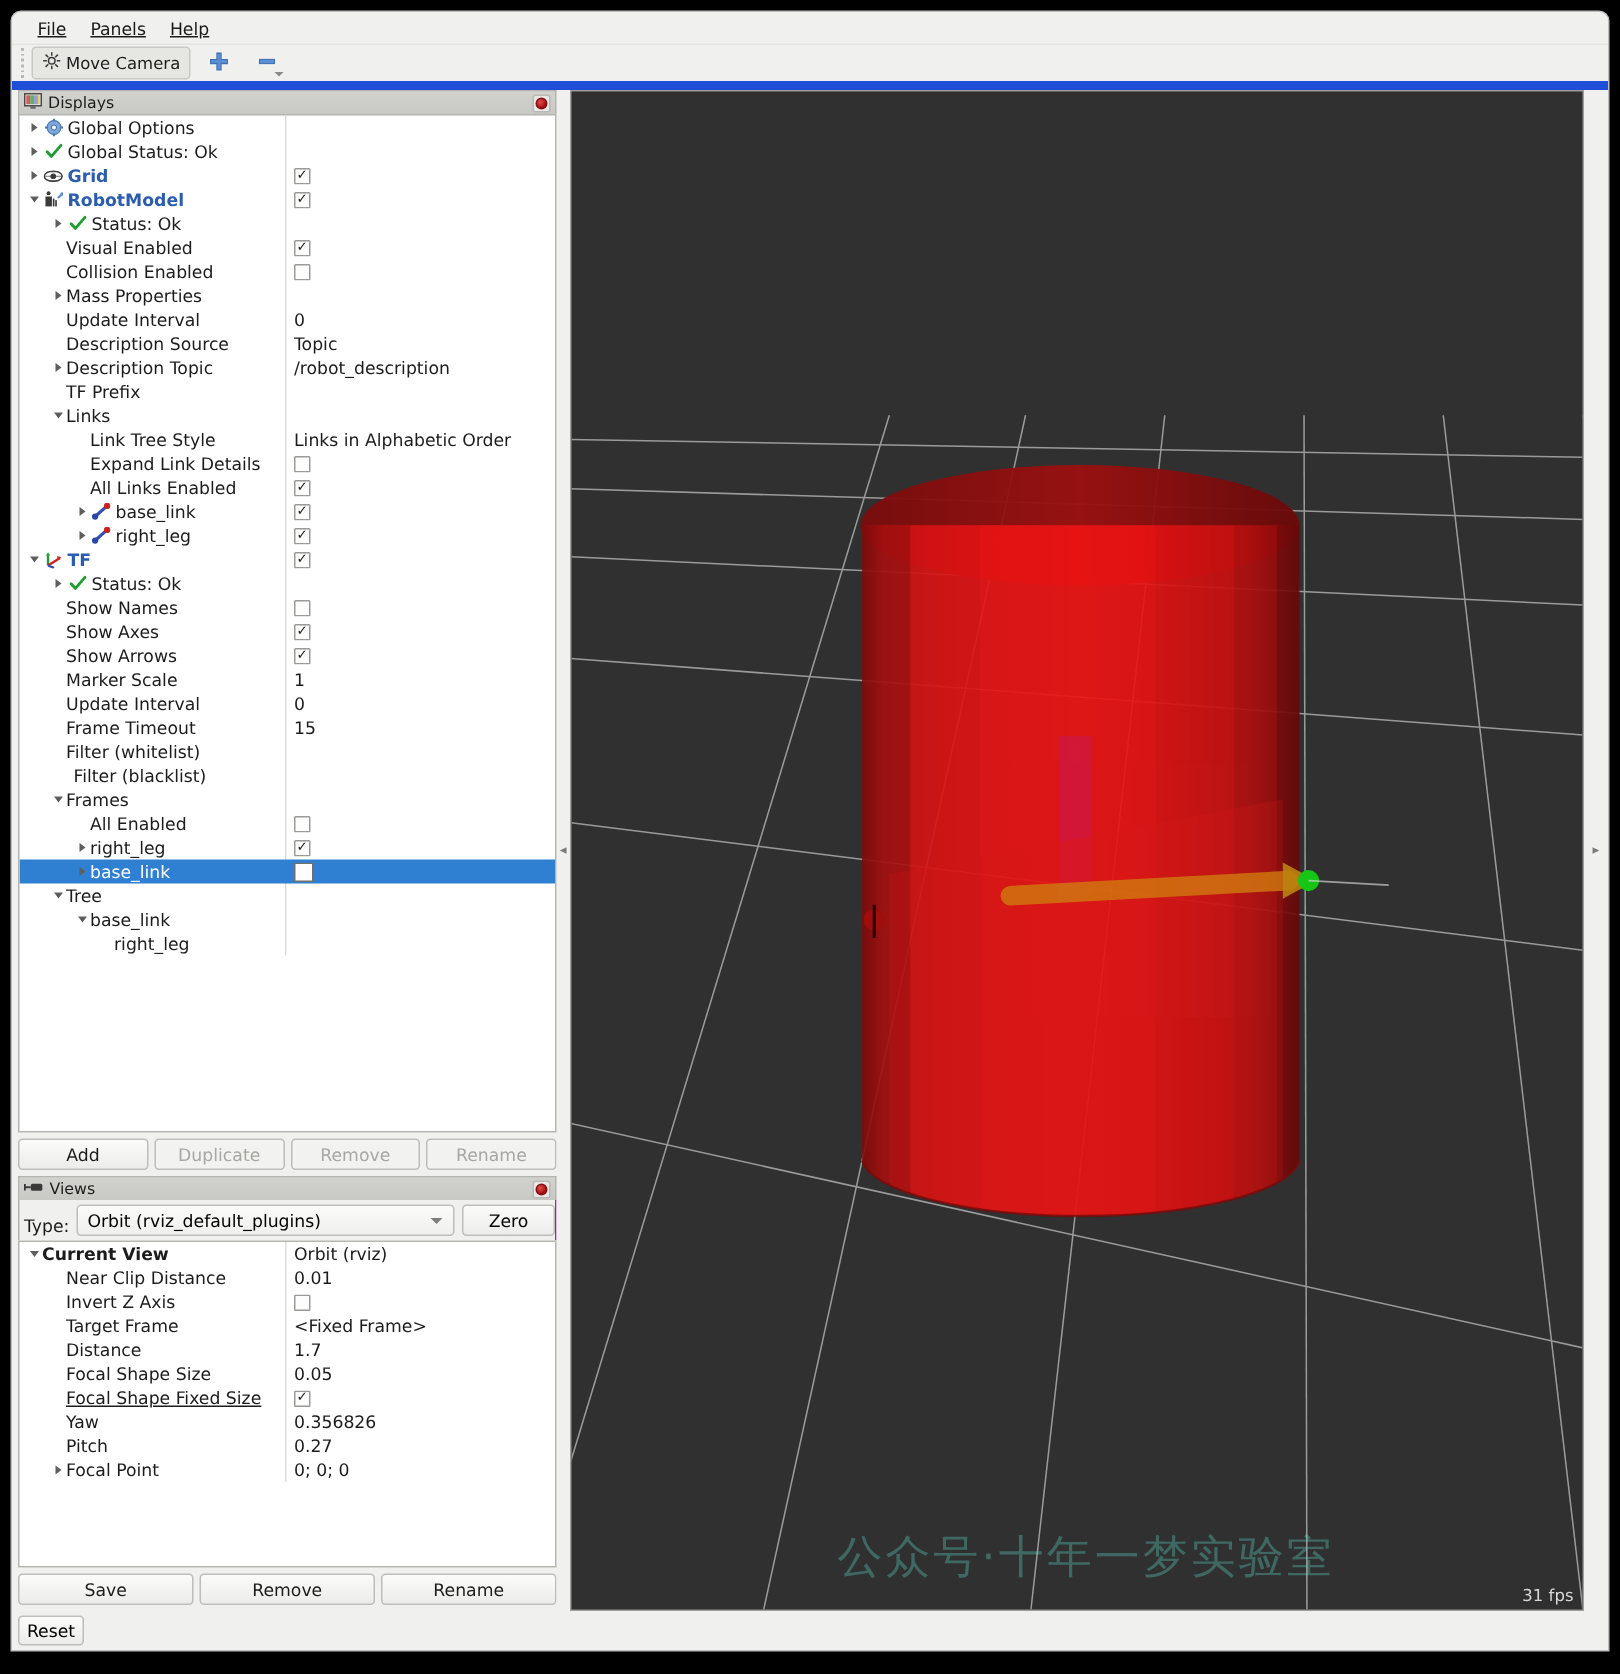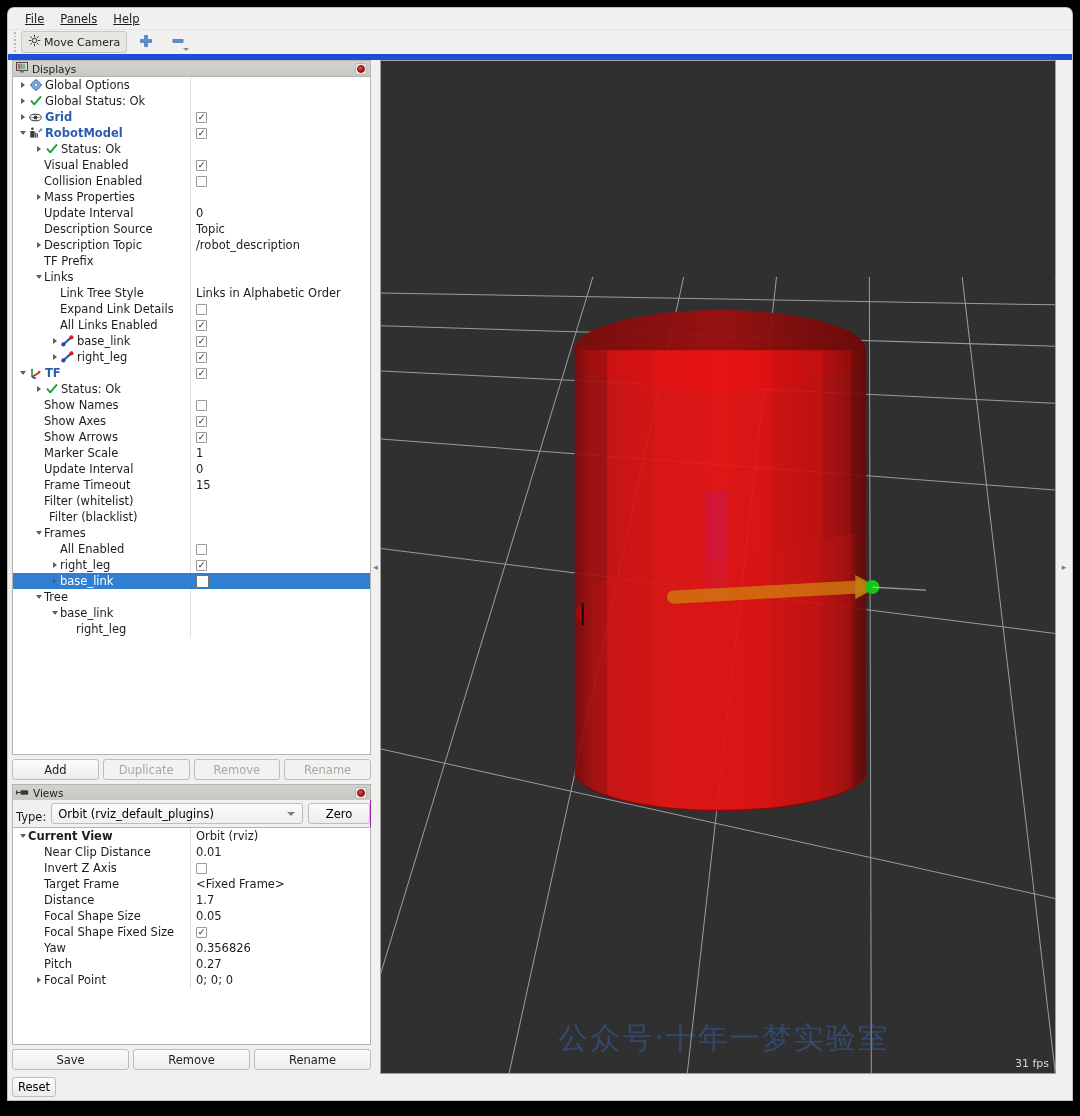--- a/index.html
+++ b/index.html
@@ -351,21 +351,21 @@
     bottom: 14px;
     display: flex;
     align-items: center;
     gap: 12px;
     opacity: 0.30;
     white-space: nowrap;
     pointer-events: none;
   }
   .watermark .wm-text {
     font-size: 30px;
-    color: #3b82f6;
+    color: #5eead4;
     letter-spacing: 2px;
   }
   .cursor {
     position: absolute;
     left: 905px; top: 625px;
     pointer-events: none;
   }
 
   .right-col {
     flex: 1;
@@ -962,21 +962,21 @@
             <div class="row">
               <div class="cell-name" style="padding-left: 20px;">
                 <span class="arrow"></span>
                 <span class="label">Focal Shape Size</span>
               </div>
               <div class="cell-value">
                 <span class="value">0.05</span>
               </div>
             </div>
             <div class="row">
-              <div class="cell-name" style="padding-left: 20px;">
+              <div class="cell-name" style="padding-left: 20px; text-decoration: underline;">
                 <span class="arrow"></span>
                 <span class="label">Focal Shape Fixed Size</span>
               </div>
               <div class="cell-value">
                 <span class="cbox">✓</span>
               </div>
             </div>
             <div class="row">
               <div class="cell-name" style="padding-left: 20px;">
                 <span class="arrow"></span>

